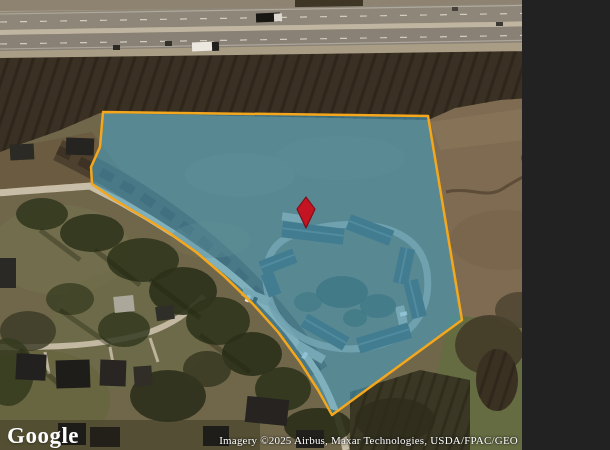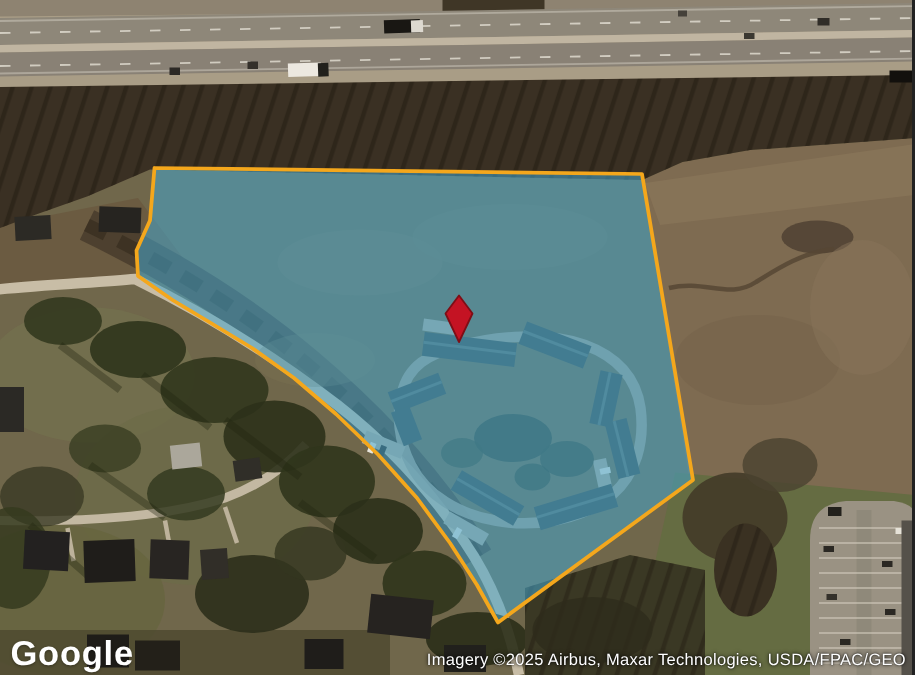--- a/index.html
+++ b/index.html
@@ -1,18 +1,18 @@
 <!DOCTYPE html>
 <html><head>
 <meta charset="utf-8">
 <style>
   html,body{margin:0;padding:0;background:#222;}
   .stage{
-    position:relative;width:608px;height:450px;overflow:hidden;
-    font-family:Liberation Sans, sans-serif;
+    position:relative;width:522px;height:450px;overflow:hidden;
+    font-family:Liberation Serif, serif;
   }
   .stage svg{position:absolute;inset:0;display:block;}
   .logo{
     position:absolute;left:7px;bottom:1px;
     color:#fff;font-size:23px;font-weight:600;letter-spacing:.5px;
     text-shadow:0 1px 2px rgba(0,0,0,.35);
     user-select:none;cursor:pointer;
   }
   .attribution{
     position:absolute;right:4px;bottom:4px;

